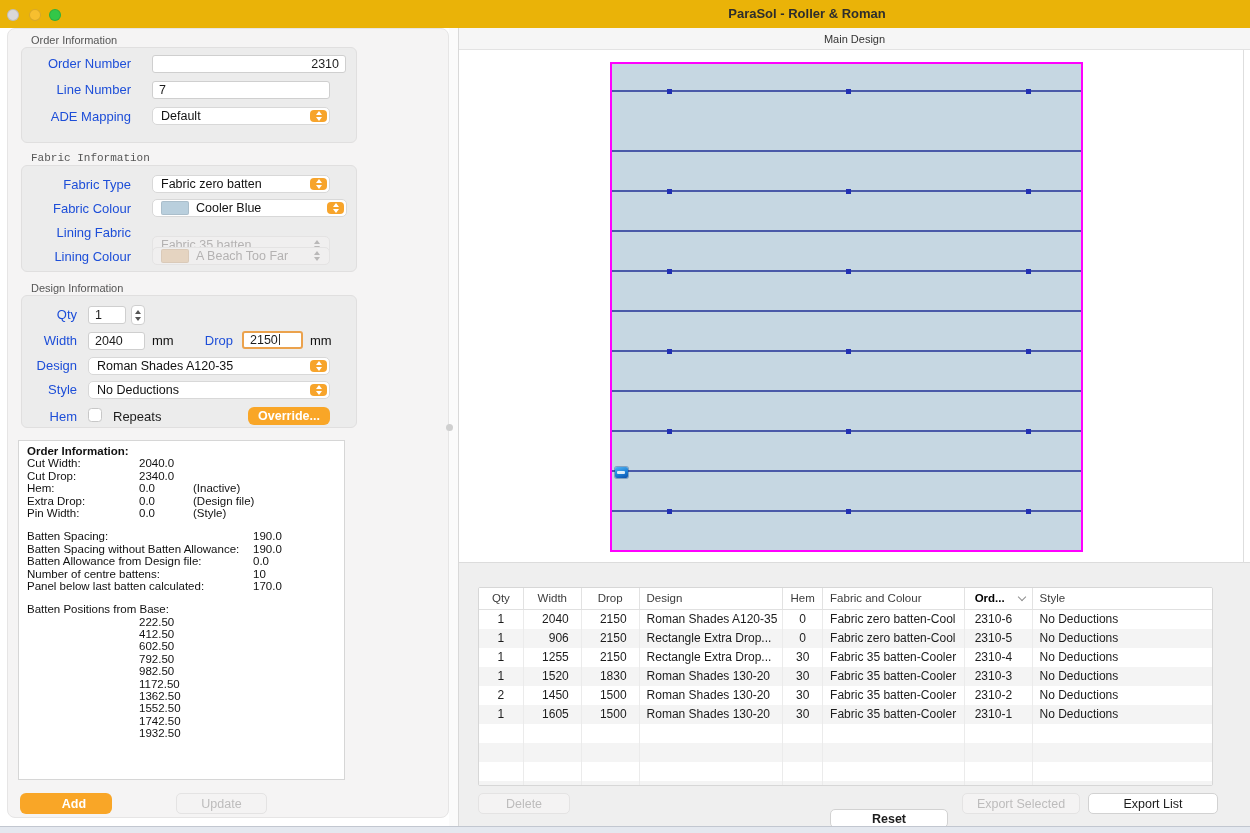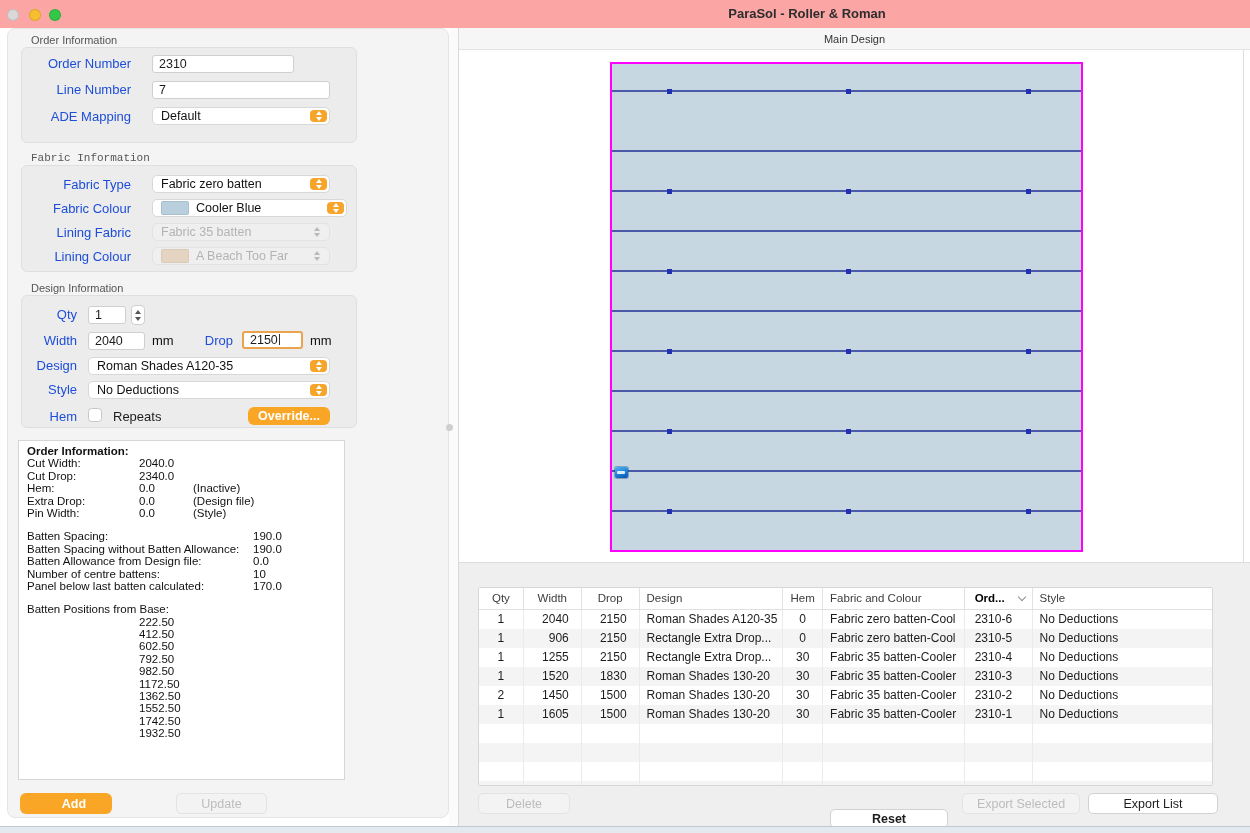--- a/index.html
+++ b/index.html
@@ -1,21 +1,21 @@
 <!DOCTYPE html>
 <html><head>
 <meta charset="utf-8">
 <style>
   html,body{margin:0;padding:0;background:#fff;}
   #app{position:relative;width:1250px;height:833px;overflow:hidden;background:#ffffff;
        font-family:"Liberation Sans","DejaVu Sans",sans-serif;color:#1c1c1c;-webkit-font-smoothing:antialiased;}
   .abs{position:absolute;box-sizing:border-box;}
 
   
-  .titlebar{left:0;top:0;width:1250px;height:28px;background:#fca5a5;}
+  .titlebar{left:0;top:0;width:1250px;height:28px;background:#eab308;}
   .tl{width:12px;height:12px;border-radius:50%;top:9px;box-shadow:inset 0 0 0 1px rgba(0,0,0,.12);}
   .tl.close{left:7px;background:#dad8d9;}
   .tl.min{left:29px;background:#f7bf2f;}
   .tl.max{left:49px;background:#33c748;}
   .wtitle{left:657px;top:6px;width:300px;text-align:center;font-size:13px;font-weight:bold;color:#2d2d2d;}
 
   
   .leftpanel{left:7px;top:28px;width:442px;height:790px;background:#f5f4f4;border:1px solid #e6e5e5;border-radius:8px;}
   .seclabel{font-size:11px;color:#555;}
   .gbox{left:21px;width:336px;background:#ececec;border:1px solid #e0dfdf;border-radius:6px;}
@@ -117,21 +117,21 @@
     <div class="abs tl min"></div>
     <div class="abs tl max"></div>
     <div class="abs wtitle">ParaSol - Roller &amp; Roman</div>
   </div>
 
   <div class="abs leftpanel"></div>
 
   <div class="abs seclabel" style="left:31px;top:34px;">Order Information</div>
   <div class="abs gbox" style="top:47px;height:96px;"></div>
   <div class="abs flabel" style="left:21px;top:56px;width:110px;">Order Number</div>
-  <div class="abs field" style="left:152px;top:55px;width:142px;">2310</div>
+  <div class="abs field" style="left:152px;top:55px;width:194px;text-align:right;">2310</div>
   <div class="abs flabel" style="left:21px;top:82px;width:110px;">Line Number</div>
   <div class="abs field" style="left:152px;top:81px;width:178px;">7</div>
   <div class="abs flabel" style="left:21px;top:109px;width:110px;">ADE Mapping</div>
   <div class="pp" style="left:152px;top:107px;width:178px;">
     <span>Default</span>
     <span class="cap">
         <span class="tri up"></span>
         <span class="tri dn"></span>
       </span>
   </div>
@@ -149,21 +149,21 @@
   <div class="abs flabel" style="left:21px;top:201px;width:110px;">Fabric Colour</div>
   <div class="pp" style="left:152px;top:199px;width:195px;">
     <span class="swatch" style="background:#b9cfdd;"></span>
     <span>Cooler Blue</span>
     <span class="cap">
         <span class="tri up"></span>
         <span class="tri dn"></span>
       </span>
   </div>
   <div class="abs flabel" style="left:21px;top:225px;width:110px;">Lining Fabric</div>
-  <div class="pp disabled" style="left:152px;top:223px;width:178px;text-align:right;">
+  <div class="pp disabled" style="left:152px;top:236px;width:178px;text-align:right;">
     <span>Fabric 35 batten</span>
     <span class="cap">
         <span class="tri up"></span>
         <span class="tri dn"></span>
       </span>
   </div>
   <div class="abs flabel" style="left:21px;top:249px;width:110px;">Lining Colour</div>
   <div class="pp disabled" style="left:152px;top:247px;width:178px;">
     <span class="swatch" style="background:#dec3a3;opacity:.6;"></span>
     <span>A Beach Too Far</span>

